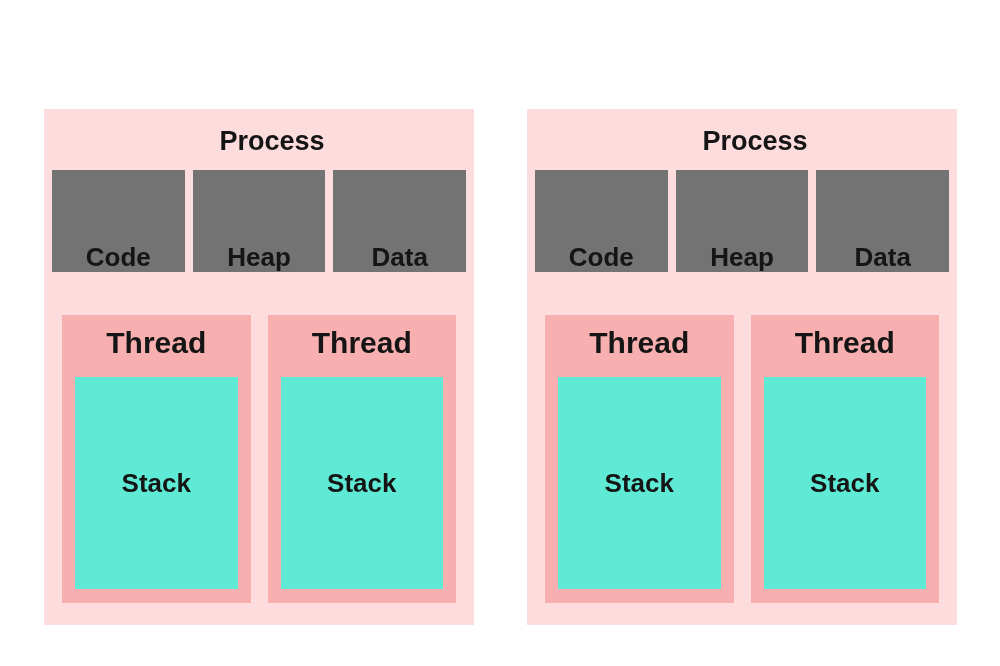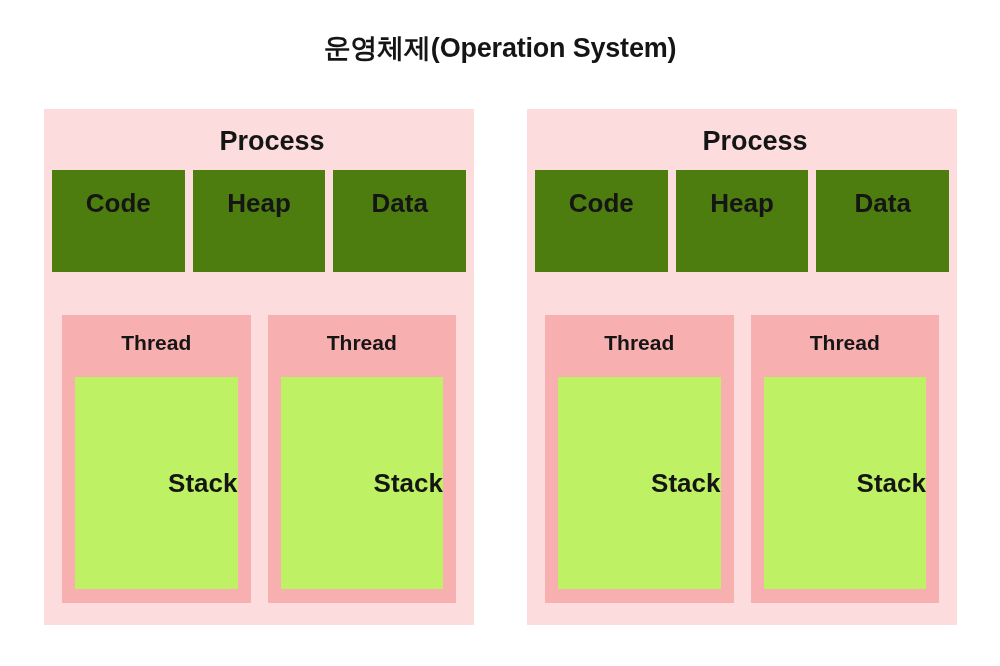--- a/index.html
+++ b/index.html
@@ -72,23 +72,23 @@
     left: 8px;
     top: 61px;
     width: 414px;
     height: 102px;
     display: flex;
     flex-direction: row;
     gap: 8px;
   }
   .segment-box {
     flex: 1 1 0;
-    background: #4d7c0f;
-    display: flex;
-    align-items: flex-start;
+    background: #737373;
+    display: flex;
+    align-items: flex-end;
     justify-content: center;
   }
   .segment-label {
     font-size: 26px;
     font-weight: bold;
     line-height: 30px;
     color: #151515;
     margin-top: 18px;
   }
 
@@ -107,49 +107,48 @@
     flex: 1 1 0;
     background: #F8AFAF;
     position: relative;
   }
   .thread-label {
     position: absolute;
     left: 0;
     top: 12px;
     width: 100%;
     text-align: center;
-    font-size: 21px;
+    font-size: 30px;
     font-weight: bold;
     line-height: 32px;
     color: #151515;
   }
   .stack-box {
     position: absolute;
     left: 13px;
     top: 62px;
     right: 13px;
     bottom: 14px;
-    background: #bef264;
+    background: #5eead4;
     display: flex;
     align-items: center;
-    justify-content: flex-end;
+    justify-content: center;
   }
   .stack-label {
     font-size: 26px;
     font-weight: bold;
     line-height: 30px;
     color: #151515;
   }
 </style>
 </head>
 <body>
 
 <div id="diagram-root">
 
-  <div class="diagram-title">운영체제(Operation System)</div>
 
   <div class="process-panel left">
 
     <div class="process-label">Process</div>
 
     <div class="segment-row">
       <div class="segment-box">
         <span class="segment-label">Code</span>
       </div>
       <div class="segment-box">

